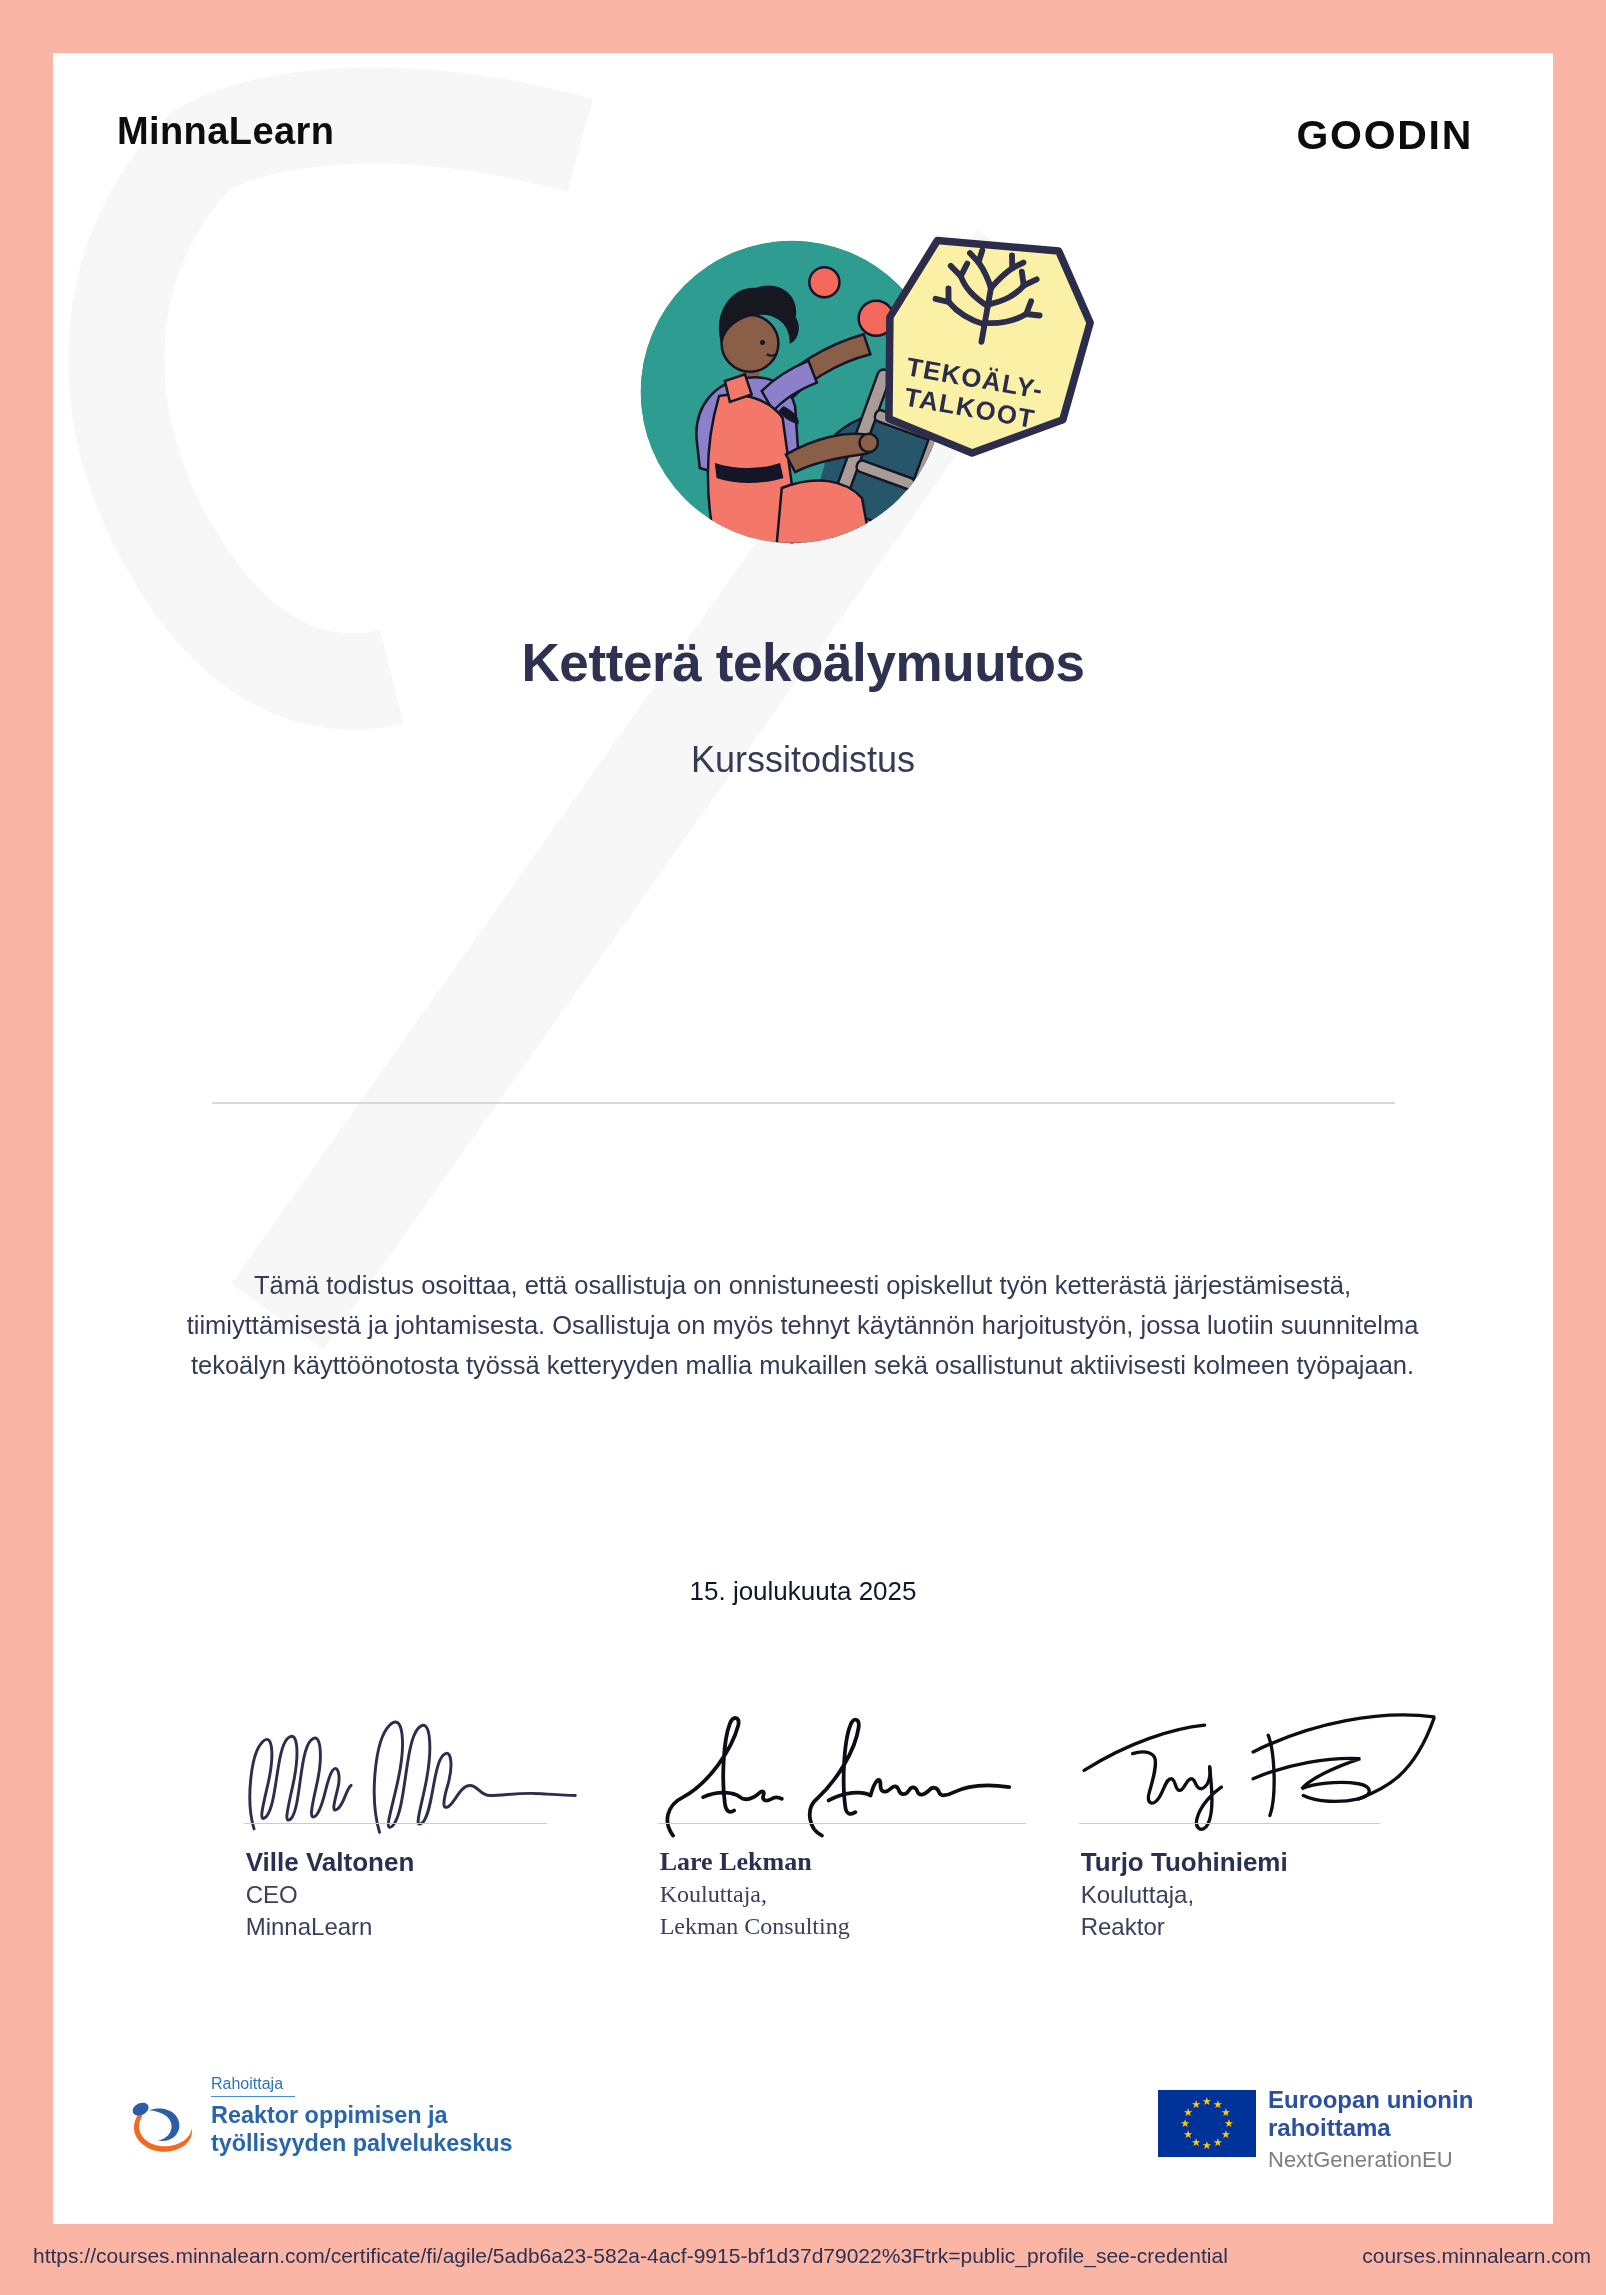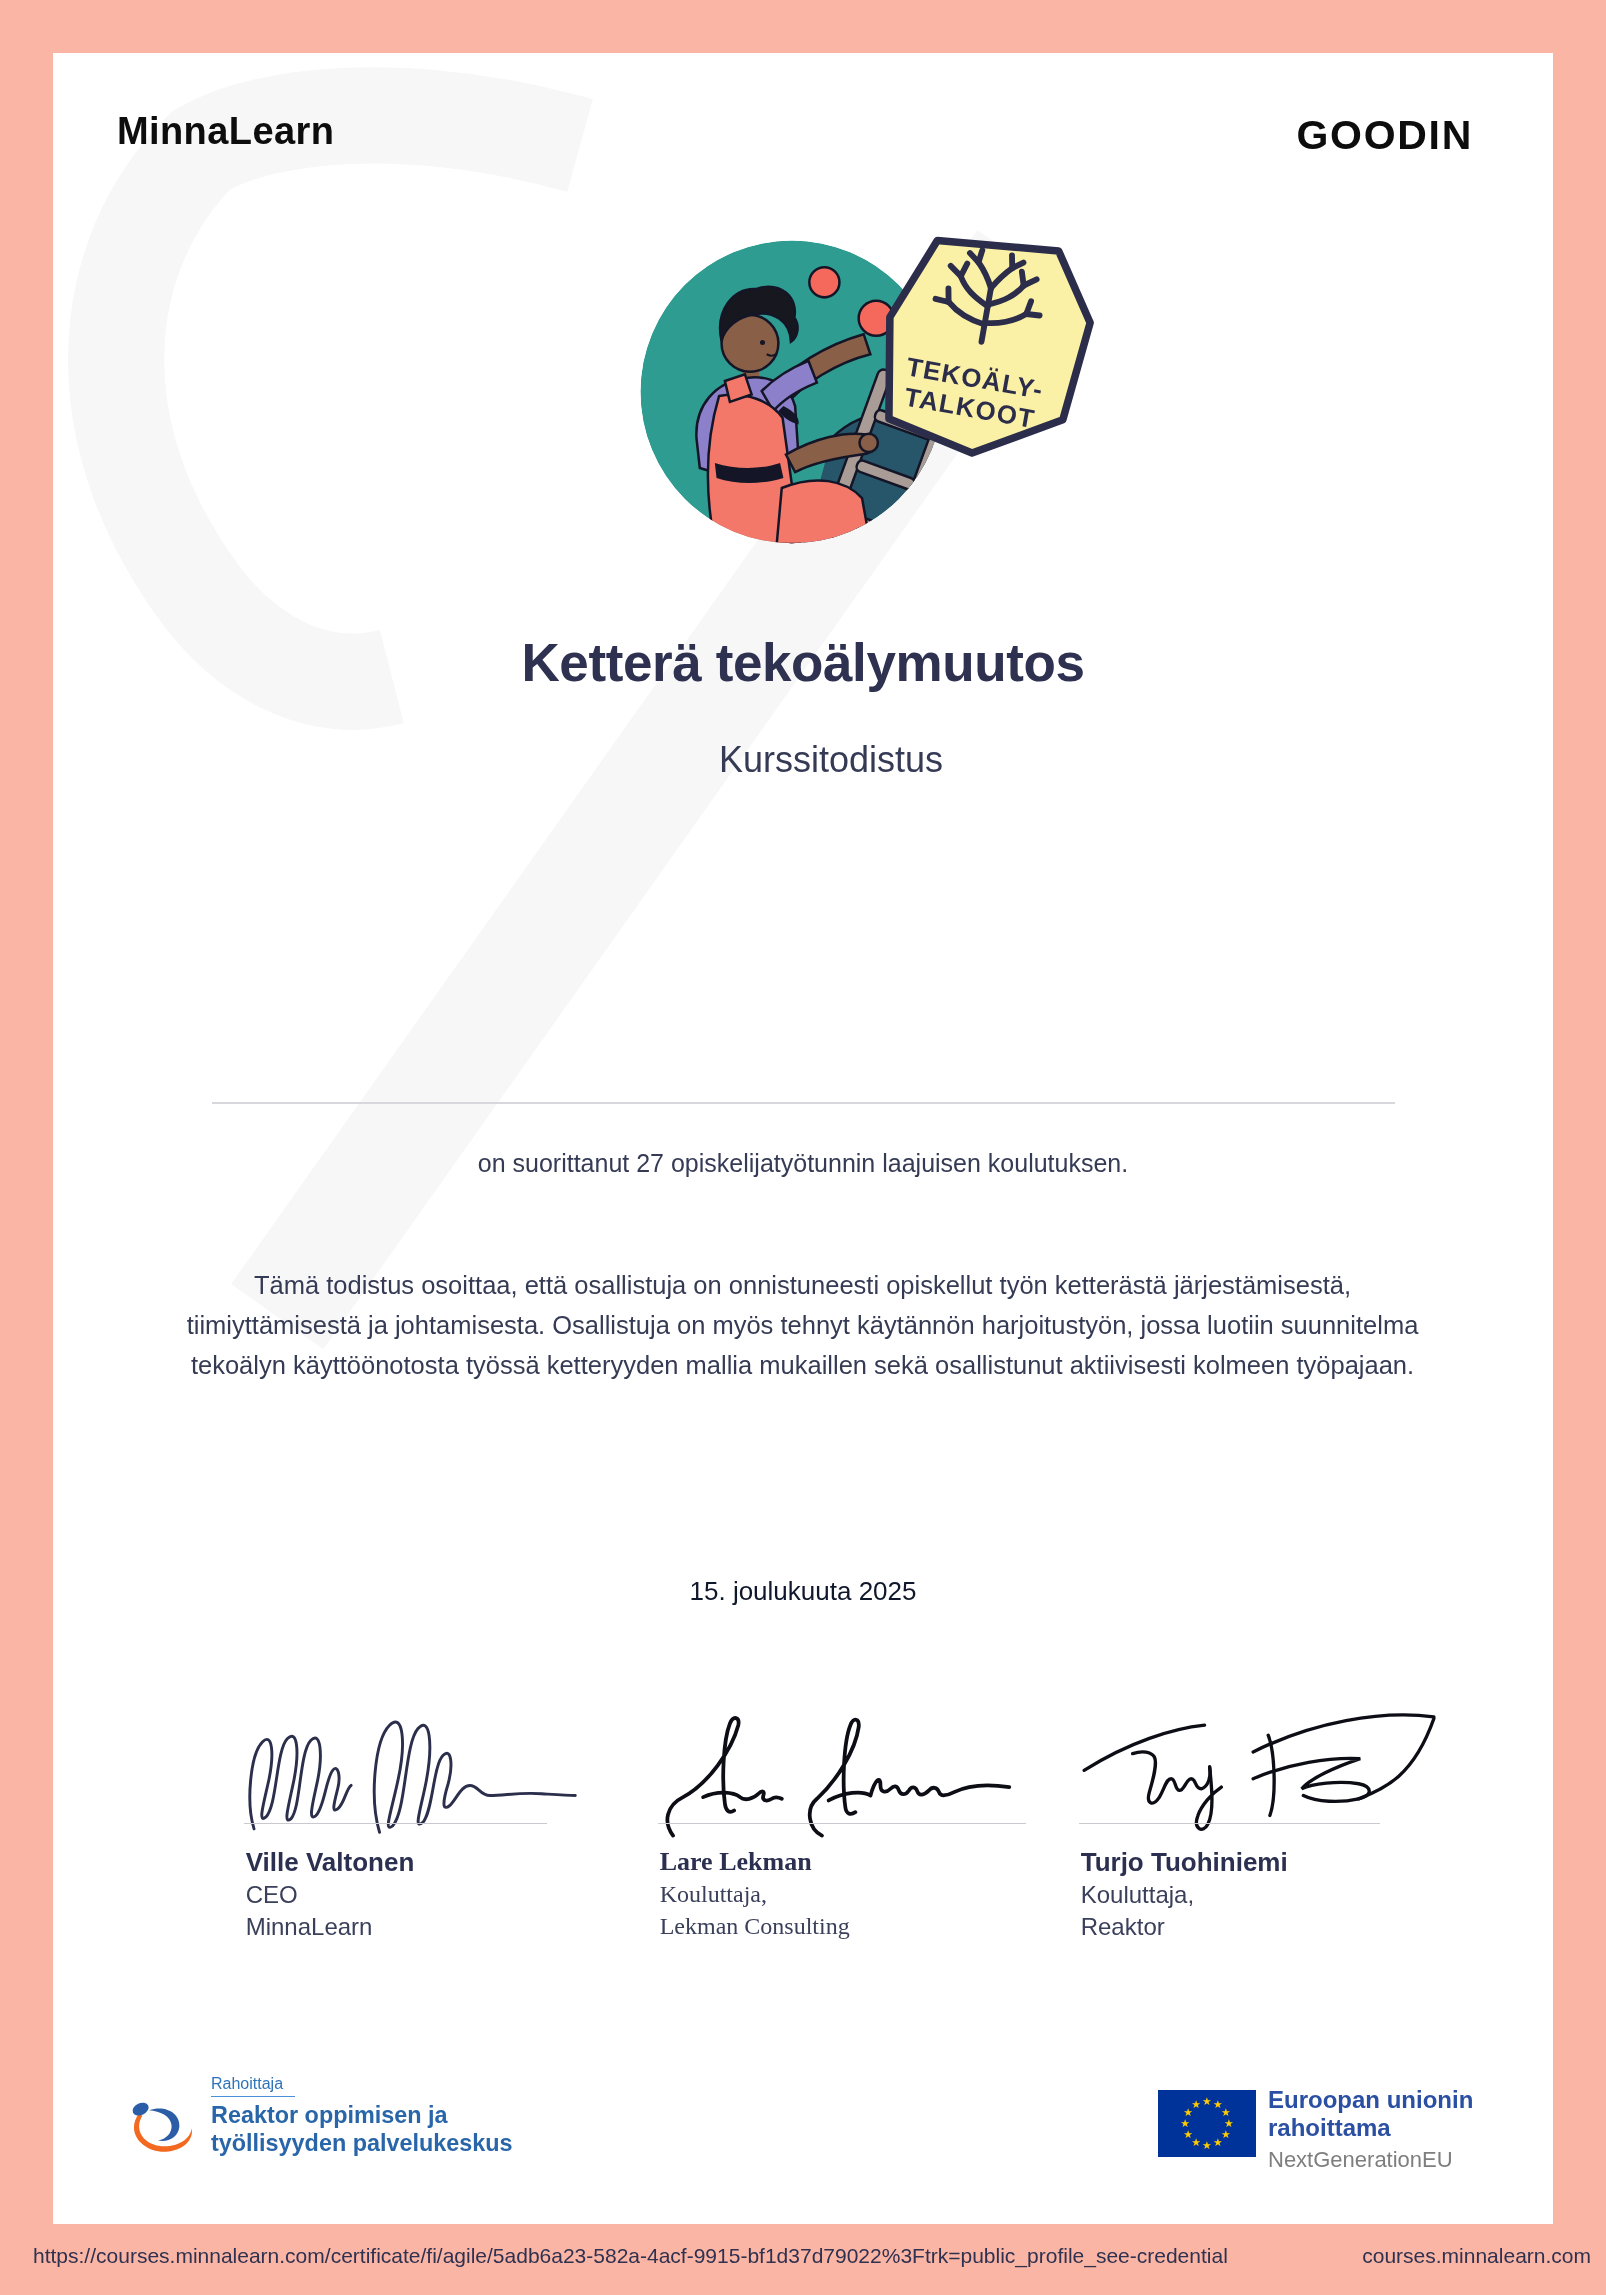--- a/index.html
+++ b/index.html
@@ -22,21 +22,21 @@
     position:absolute;right:80px;top:59px;
     font-size:41px;font-weight:800;letter-spacing:1.7px;color:#0d0d0d;
   }
   .illustration{position:absolute;left:536px;top:134px;}
   .cert-title{
     position:absolute;left:0;top:579px;width:100%;text-align:center;
     font-size:53px;font-weight:800;letter-spacing:-0.4px;color:#2e3150;
   }
   .cert-subtitle{
     position:absolute;left:0;top:686px;width:100%;text-align:center;
-    font-size:36px;font-weight:300;color:#363b55;padding-left:28px;
+    font-size:36px;font-weight:300;color:#363b55;
   }
   .recipient-name{
     position:absolute;left:0;top:971px;width:100%;text-align:center;
     font-size:39px;font-weight:300;color:#2f3350;
   }
   .name-rule{
     position:absolute;left:159px;top:1049px;width:1183px;height:0;
     border-top:2.5px solid #d7d7dc;
   }
   .completion-line{
@@ -163,21 +163,20 @@
       </g>
       <text x="468" y="240" text-anchor="middle" font-size="31" font-weight="800" letter-spacing="1.5" fill="#2b2d4a">TEKOÄLY-</text>
       <text x="468" y="276" text-anchor="middle" font-size="31" font-weight="800" letter-spacing="1.5" fill="#2b2d4a">TALKOOT</text>
     </g>
   </svg>
 
   <div class="cert-title">Ketterä tekoälymuutos</div>
   <div class="cert-subtitle">Kurssitodistus</div>
 
   <div class="name-rule"></div>
-  <div class="completion-line">on suorittanut 27 opiskelijatyötunnin laajuisen koulutuksen.</div>
 
   <div class="body-paragraph">Tämä todistus osoittaa, että osallistuja on onnistuneesti opiskellut työn ketterästä järjestämisestä, tiimiyttämisestä ja johtamisesta. Osallistuja on myös tehnyt käytännön harjoitustyön, jossa luotiin suunnitelma tekoälyn käyttöönotosta työssä ketteryyden mallia mukaillen sekä osallistunut aktiivisesti kolmeen työpajaan.</div>
 
   <div class="issue-date">15. joulukuuta 2025</div>
 
   <div class="sig-block" style="left:191px;width:360px;">
     <svg class="sig-svg" width="343" height="159" viewBox="0 0 410 190">
       <g fill="none" stroke="#2b2f4c" stroke-width="3.5" stroke-linecap="round">
         <path d="M 12,172 C 2,140 8,82 22,68 C 34,56 36,82 30,112 C 24,140 16,166 26,158 C 40,144 38,78 52,64 C 64,52 66,80 60,112 C 54,142 46,168 56,160 C 68,148 66,80 80,66 C 92,54 94,84 88,114 C 82,142 76,164 86,156 C 96,146 98,112 106,102 C 112,94 116,108 112,124 C 108,140 104,154 112,148 C 120,142 122,124 128,120"></path>
         <path d="M 162,176 C 150,136 156,66 174,48 C 190,32 194,68 184,114 C 176,152 166,178 178,168 C 194,150 192,70 208,52 C 222,36 226,70 218,114 C 211,150 202,174 214,164 C 226,150 226,96 238,84 C 248,74 250,96 244,118 C 238,138 236,152 246,144 C 254,136 260,120 270,120 C 280,120 282,132 294,132 C 312,132 330,128 356,130 C 372,131 386,132 396,132"></path>

